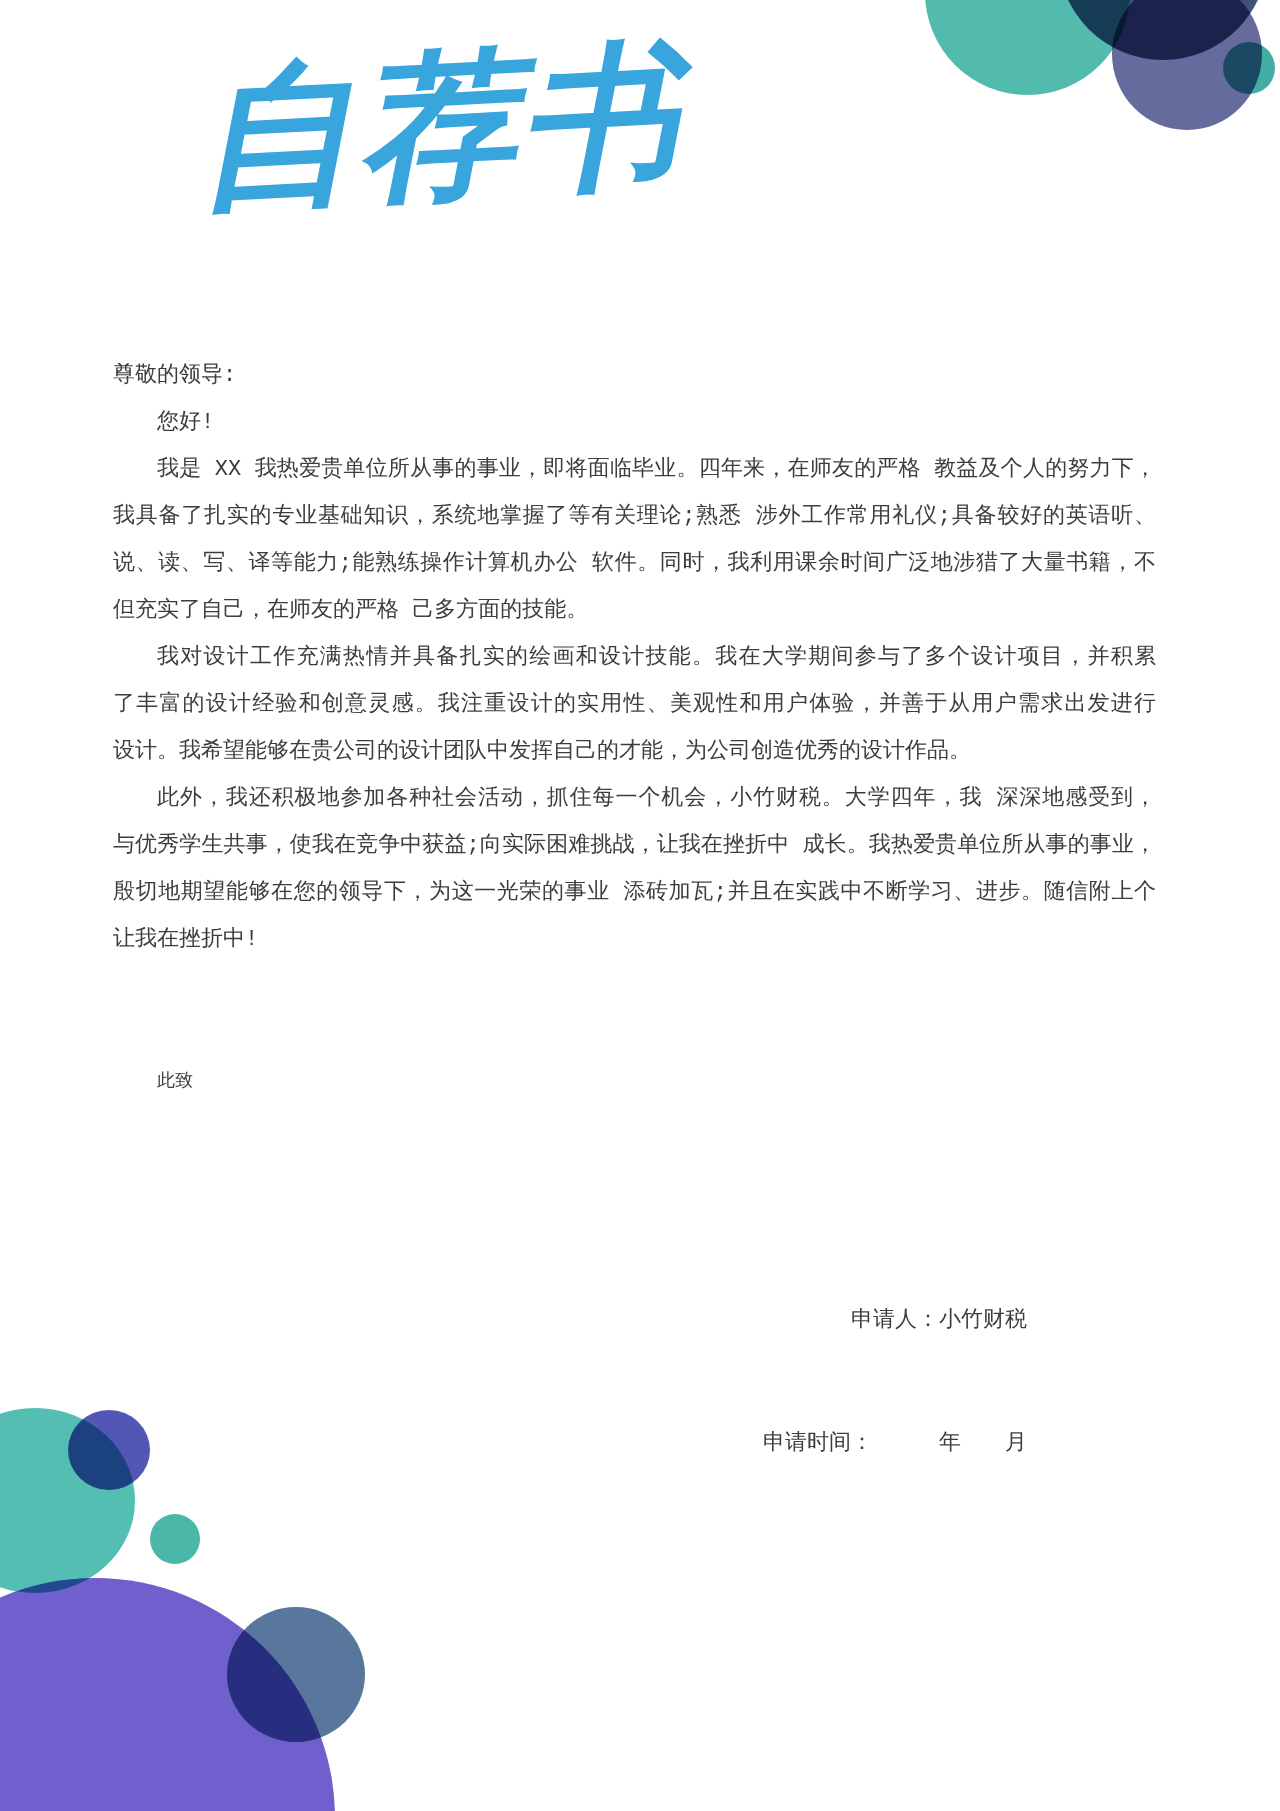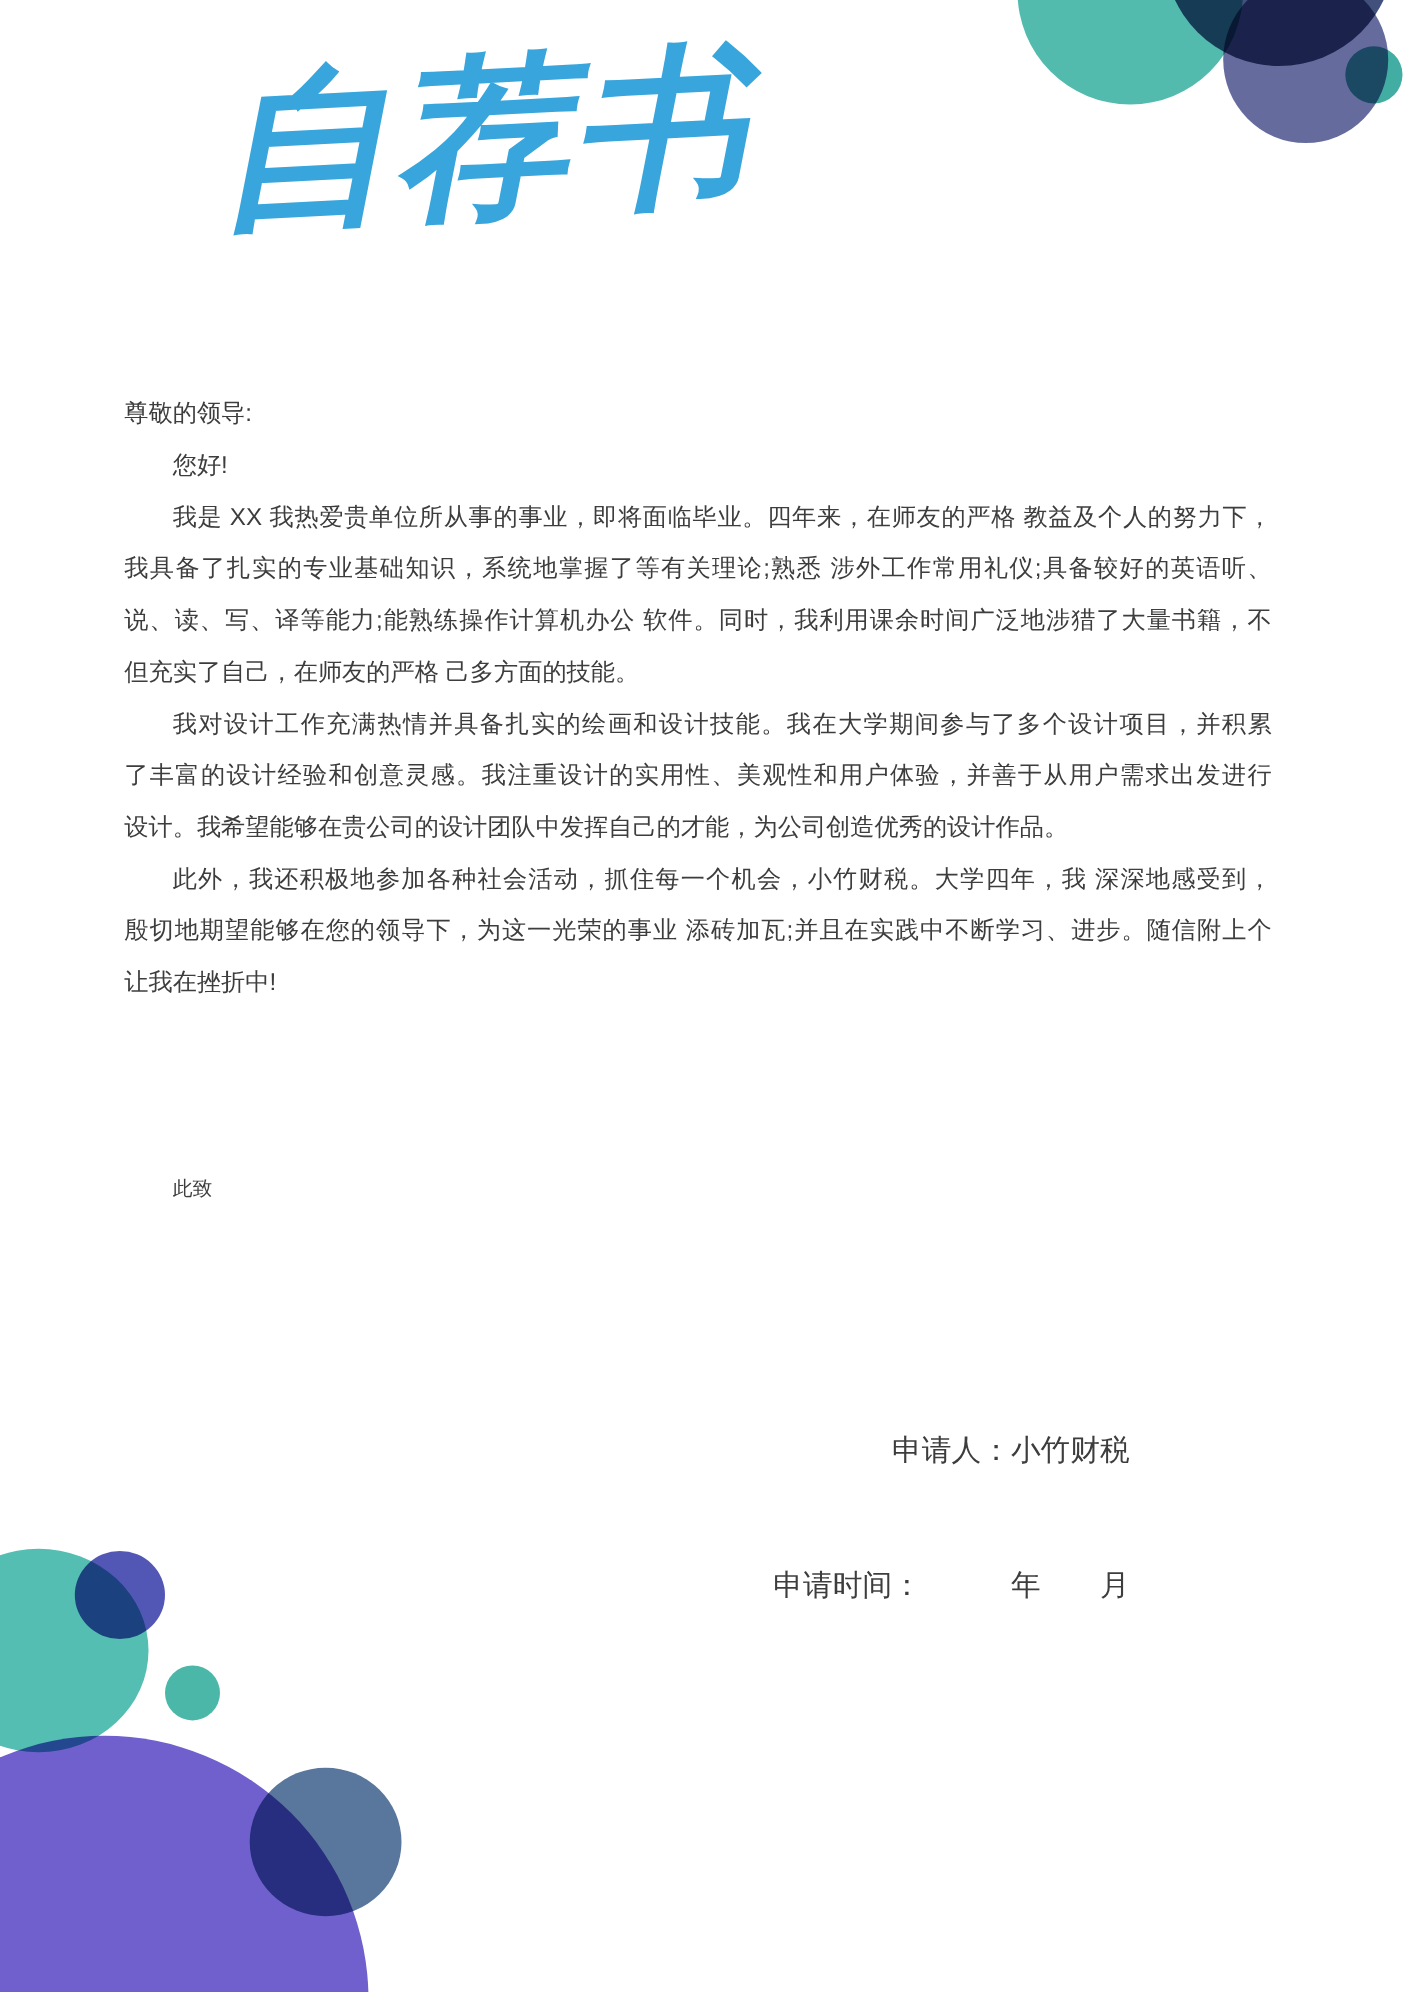--- a/index.html
+++ b/index.html
@@ -48,38 +48,39 @@
     left:113px; top:352px;
     width:1043px;
     font-size:22px;
     line-height:47px;
   }
   .line{
     text-align:justify;
     text-align-last:justify;
     text-justify:inter-character;
     white-space:pre-wrap;
+    font-family:Liberation Mono, monospace;
   }
   .line.last{ text-align-last:left; }
   .line.indent{ text-indent:44px; }
 
   .closing{
     position:absolute;
     left:113px; top:1057px;
     width:400px;
     font-size:18px;
     line-height:47px;
   }
   .closing .l1{ text-indent:44px; }
 
   .signature{
     position:absolute;
     right:253px; top:1216px;
     width:520px;
-    font-size:27px;
+    font-size:22px;
     line-height:41px;
     text-align:right;
     white-space:pre-wrap;
   }
 </style>
 </head>
 <body>
 
 <div class="page">
 
@@ -100,20 +101,21 @@
       <div class="line last">尊敬的领导:</div>
       <div class="line indent last">您好!</div>
       <div class="line indent">我是 XX 我热爱贵单位所从事的事业，即将面临毕业。四年来，在师友的严格 教益及个人的努力下，</div>
       <div class="line">我具备了扎实的专业基础知识，系统地掌握了等有关理论;熟悉 涉外工作常用礼仪;具备较好的英语听、</div>
       <div class="line">说、读、写、译等能力;能熟练操作计算机办公 软件。同时，我利用课余时间广泛地涉猎了大量书籍，不</div>
       <div class="line last">但充实了自己，在师友的严格 己多方面的技能。</div>
       <div class="line indent">我对设计工作充满热情并具备扎实的绘画和设计技能。我在大学期间参与了多个设计项目，并积累</div>
       <div class="line">了丰富的设计经验和创意灵感。我注重设计的实用性、美观性和用户体验，并善于从用户需求出发进行</div>
       <div class="line last">设计。我希望能够在贵公司的设计团队中发挥自己的才能，为公司创造优秀的设计作品。</div>
       <div class="line indent">此外，我还积极地参加各种社会活动，抓住每一个机会，小竹财税。大学四年，我 深深地感受到，</div>
+      <div class="line">与优秀学生共事，使我在竞争中获益;向实际困难挑战，让我在挫折中 成长。我热爱贵单位所从事的事业，</div>
       <div class="line">殷切地期望能够在您的领导下，为这一光荣的事业 添砖加瓦;并且在实践中不断学习、进步。随信附上个</div>
       <div class="line last">让我在挫折中!</div>
     </div>
 
   <div class="closing">
     <div class="l1">此致</div>
   </div>
 
   <div class="signature">
     <div>申请人：小竹财税</div>

